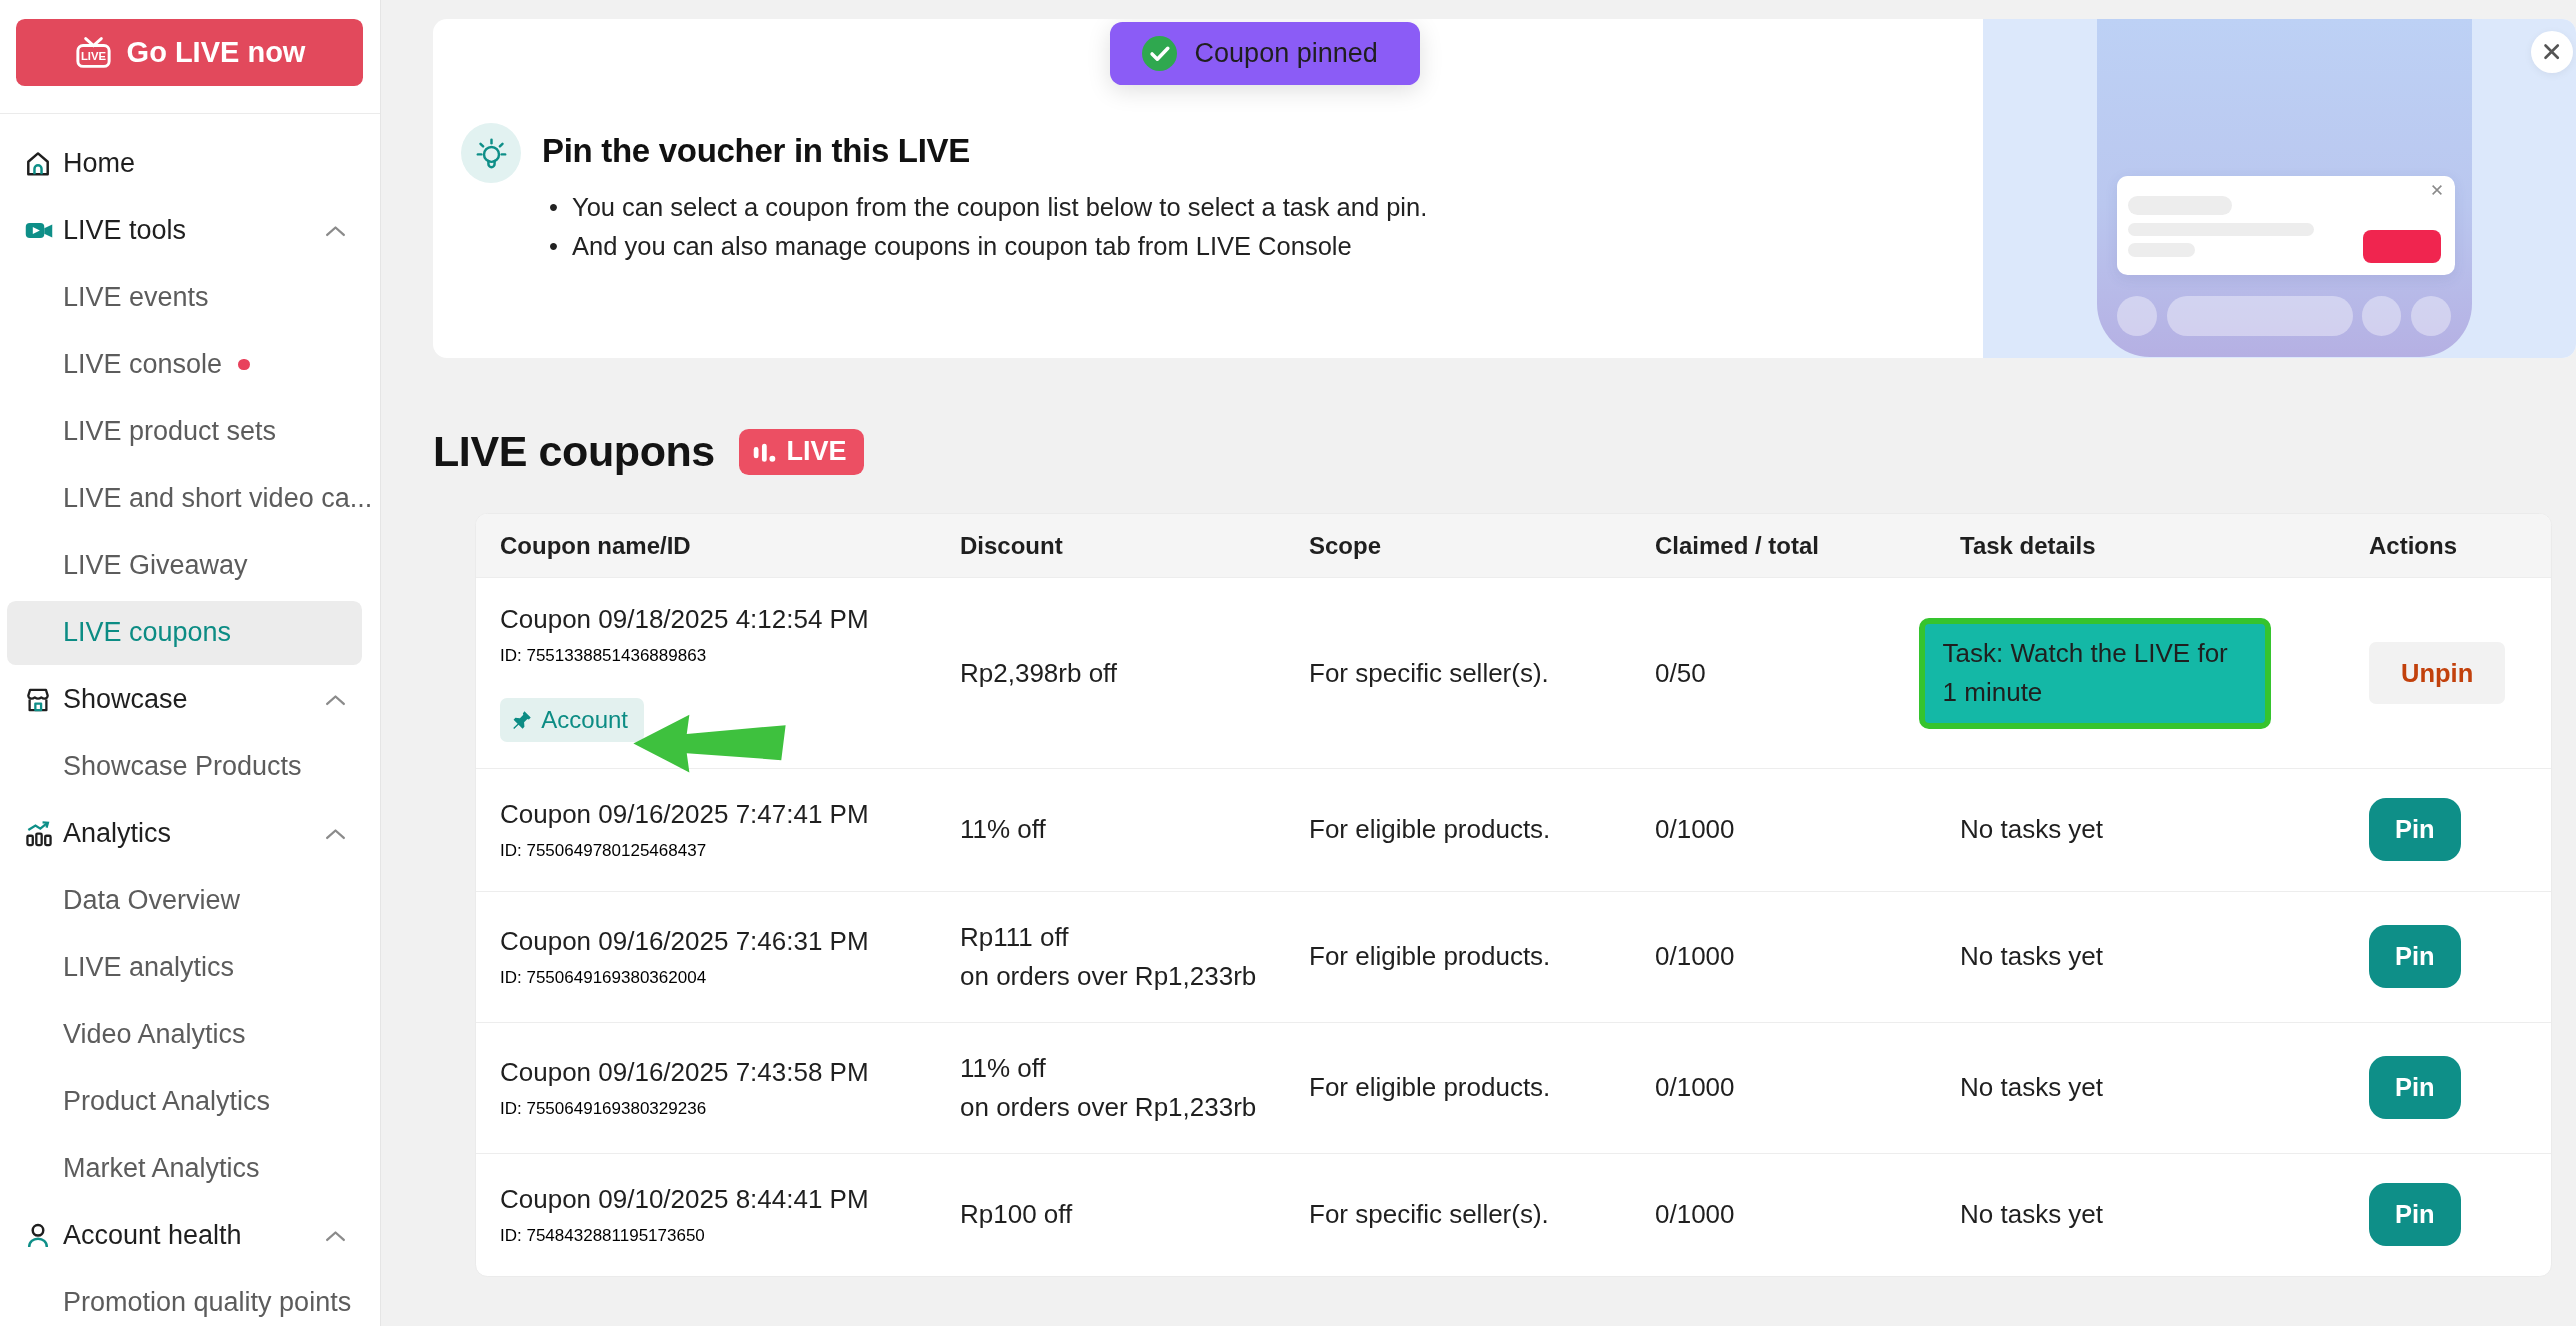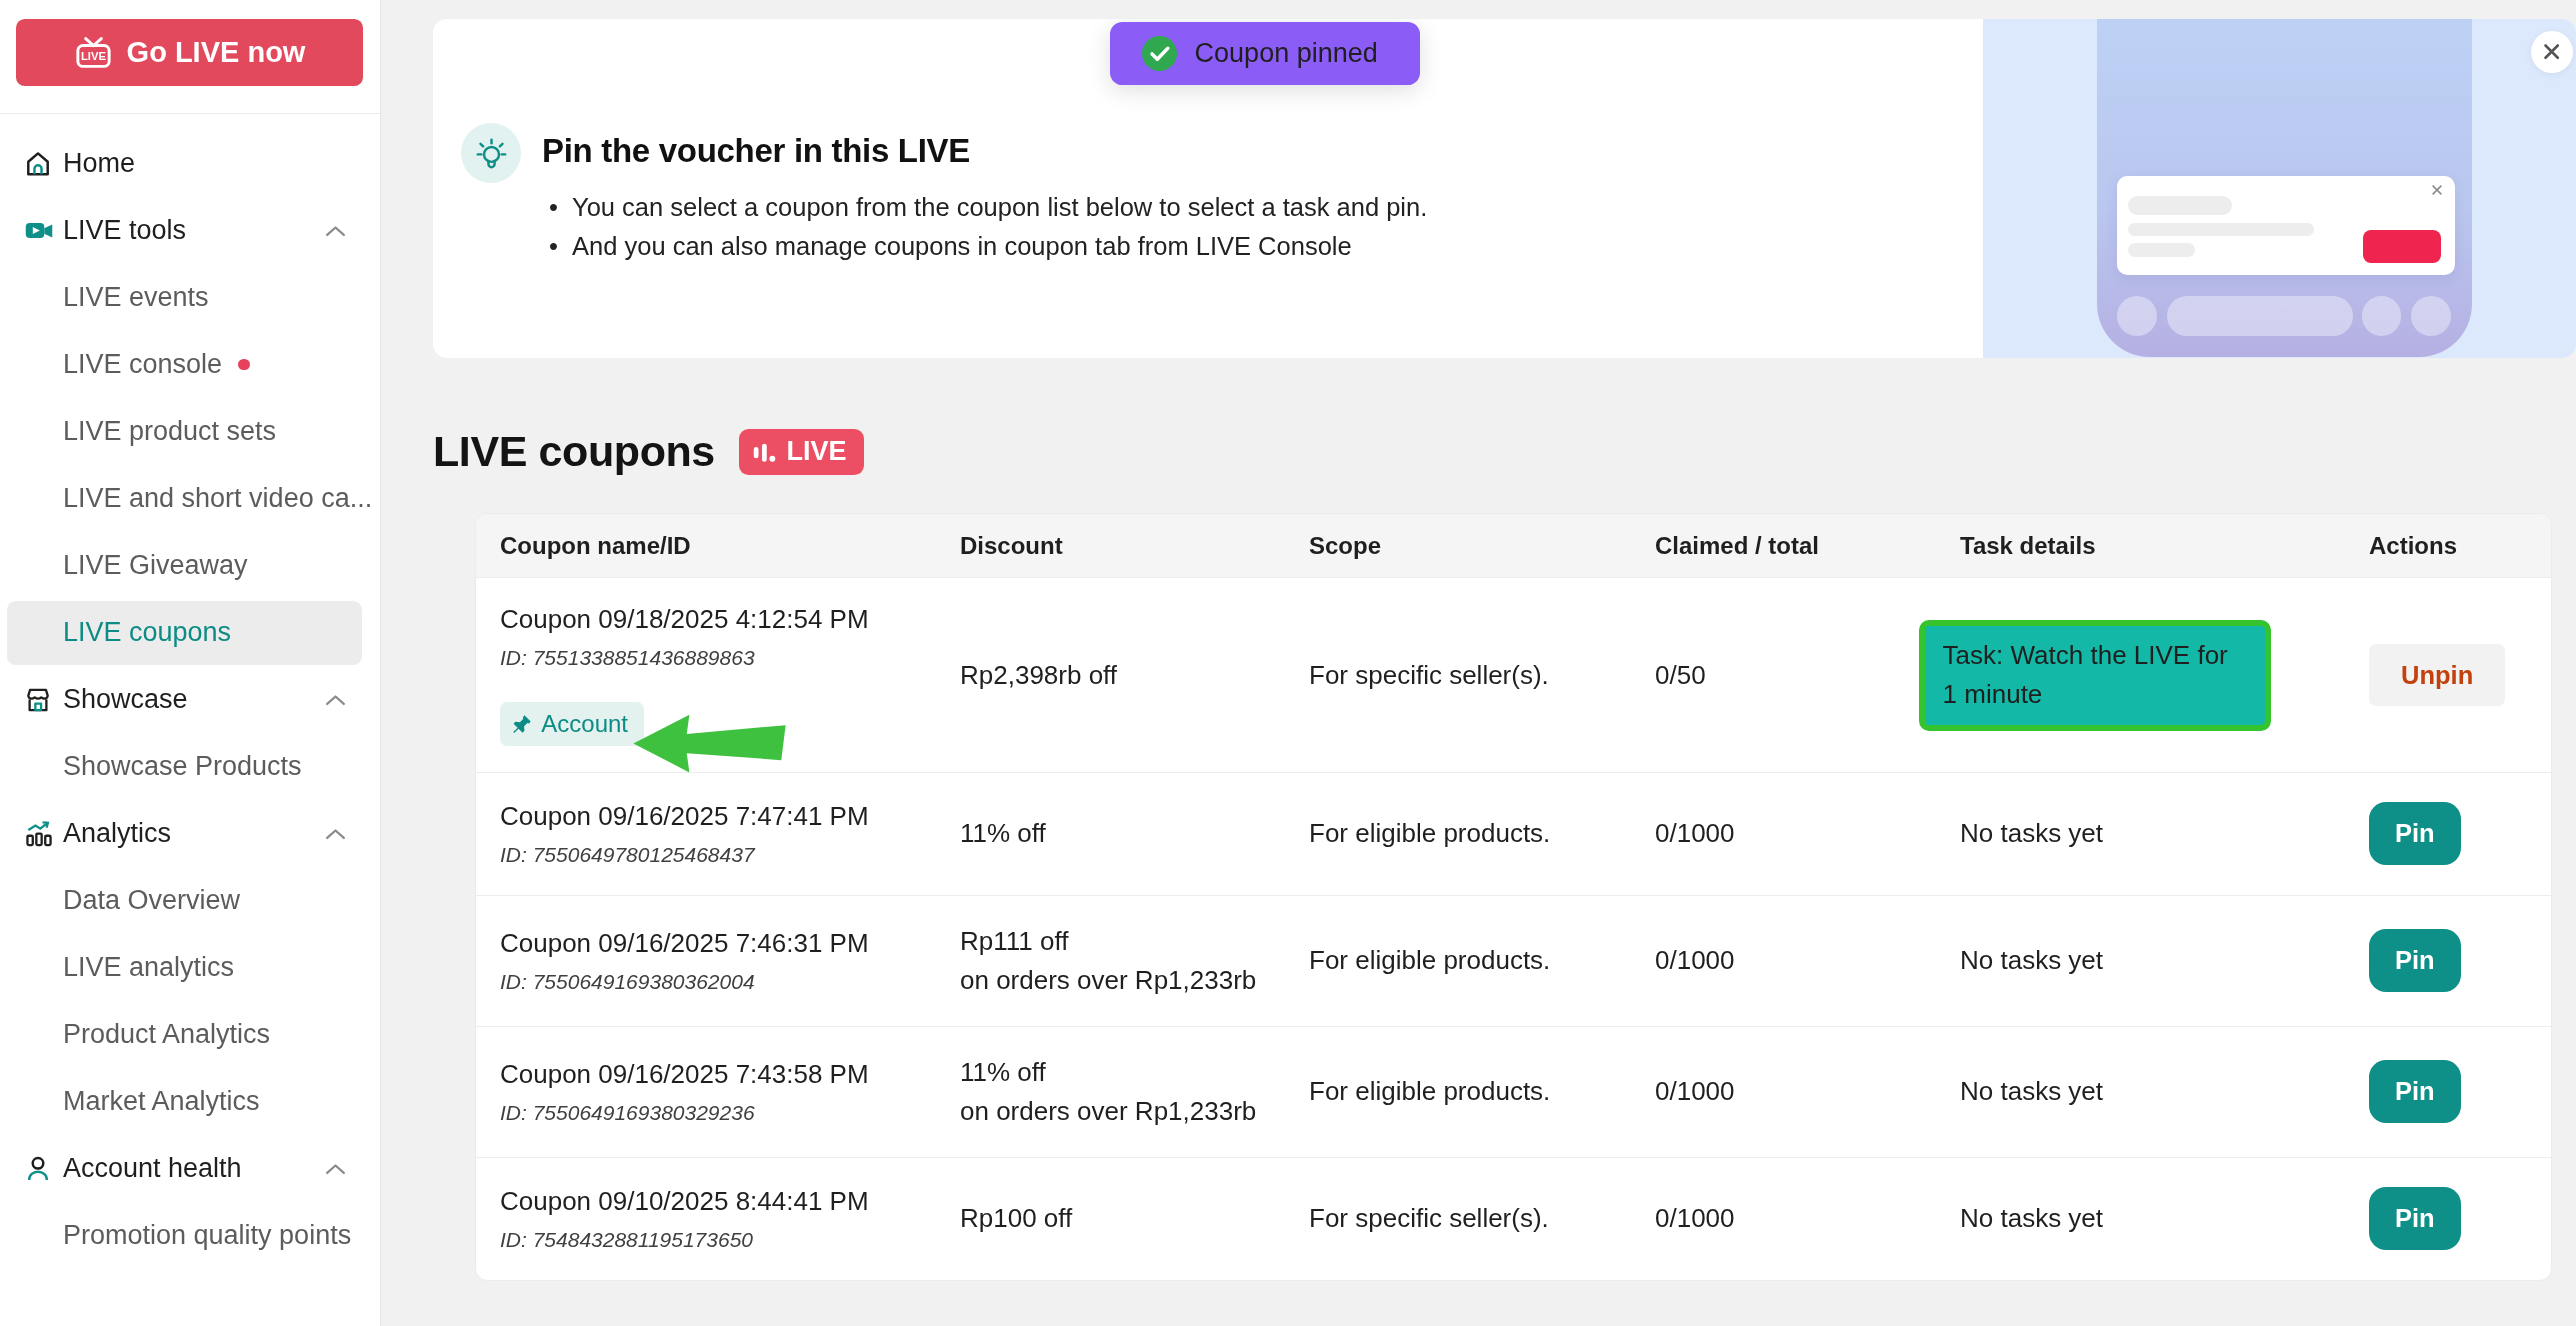--- a/index.html
+++ b/index.html
@@ -68,21 +68,21 @@
     background:#ec4f63; border-radius:9.7px; color:#fff; font-size:27px; font-weight:700; }
 
   
   .table-card { margin:37px 0 0 42px; width:2077px; background:#fff; border:0.9px solid #ebebeb;
     border-radius:12.3px; overflow:hidden; }
   .tgrid { display:grid; grid-template-columns:460px 349px 346px 305px 409px 1fr; padding-left:24px; }
   .thead { height:63px; align-items:center; background:#f5f5f5; }
   .thead .th { font-size:24px; font-weight:700; color:#1f1f1f; }
   .trow { border-top:0.9px solid #ededed; align-items:center; padding-top:26px; padding-bottom:26px; min-height:123px; }
   .coupon-name { font-size:26px; color:#1f1f1f; }
-  .coupon-id { font-size:21px; color:#404040; margin-top:10.6px;font-style:italic; }
+  .coupon-id { font-size:17px; color:#000000; margin-top:10.6px; }
   .pinned-badge { display:inline-flex; align-items:center; gap:8px; margin-top:16px; background:#e3f1ef;
     color:#0c8c84; border-radius:7px; padding:8px 16px 8px 12.3px; font-size:24px; font-weight:500; }
   .cell { font-size:26px; color:#1f1f1f; line-height:39px; padding-right:17.6px; }
   .task-box { display:inline-block; border:6.2px solid #35c42e; border-radius:10px; padding:10.6px 17.6px;
     margin-left:-41px; max-width:352px; background:#14b8a6; }
   .btn { border:none; font-family:inherit; font-size:25.5px; font-weight:600; cursor:pointer; }
   .btn-secondary { background:#f2f2f2; color:#c2410c; border-radius:7px; height:62px; padding:0 32px; }
   .btn-primary { background:#0e8f88; color:#fff; border-radius:17px; height:63px; padding:0 26px; }
 
   .annotation-arrow { position:absolute; left:631px; top:712px; }
@@ -181,20 +181,23 @@
             <svg width="23" height="14" viewBox="0 0 26 16" fill="none">
               <path d="M3.5 12.5 L13 4 L22.5 12.5" stroke="#8b8b8b" stroke-width="2.6" stroke-linecap="round" stroke-linejoin="round"></path>
             </svg>
           </span>
         </div>
         <div class="nav-row sub">
           <span class="nav-label">Data Overview</span>
         </div>
         <div class="nav-row sub">
           <span class="nav-label">LIVE analytics</span>
+        </div>
+        <div class="nav-row sub">
+          <span class="nav-label">Video Analytics</span>
         </div>
         <div class="nav-row sub">
           <span class="nav-label">Product Analytics</span>
         </div>
         <div class="nav-row sub">
           <span class="nav-label">Market Analytics</span>
         </div>
         <div class="nav-row top">
           <span class="nav-icon">
             <svg width="30" height="30" viewBox="0 0 34 34" fill="none">

